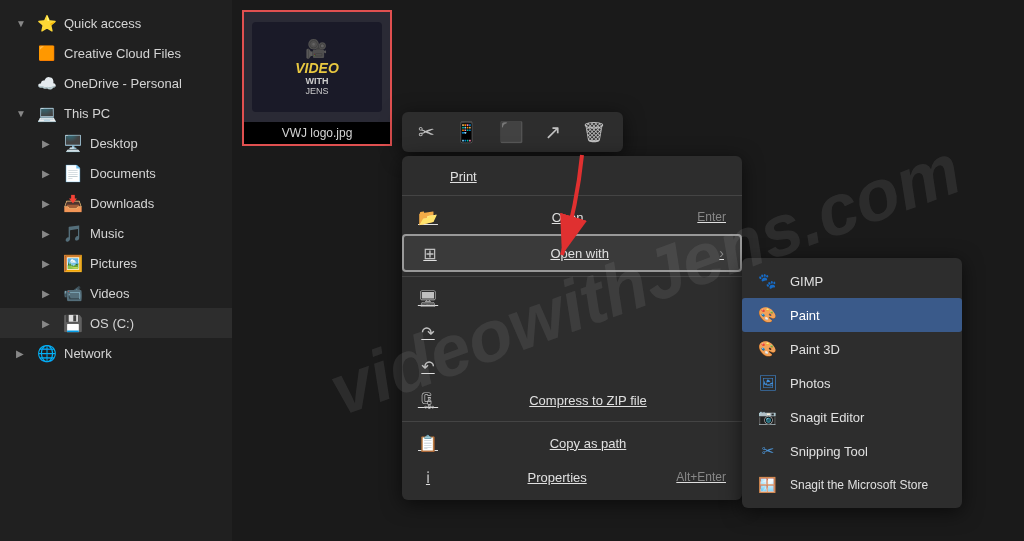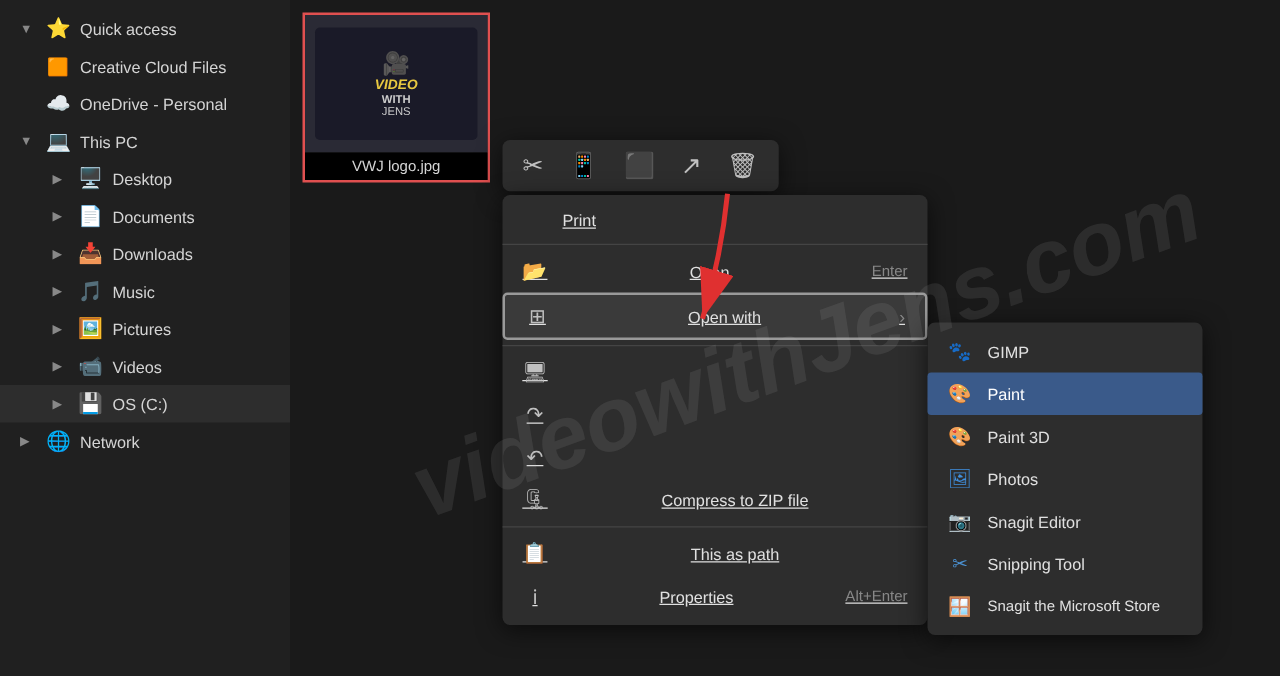--- a/index.html
+++ b/index.html
@@ -78,21 +78,21 @@
       background: #1a1a28;
       width: 130px;
       height: 90px;
       display: flex;
       align-items: center;
       justify-content: center;
       border-radius: 4px;
       position: relative;
     }
     .thumb-logo-video {
-      font-size: 11px;
+      font-size: 14px;
       color: #e8c840;
       font-style: italic;
       font-weight: bold;
     }
     .filename-label {
       background: #000000;
       color: #d4d4d4;
       font-size: 12px;
       padding: 4px 2px;
     }
@@ -367,21 +367,21 @@
     </div>
 
     <div class="ctx-item">
       <div class="ctx-item-icon">🗜</div>
       <span class="ctx-item-label">Compress to ZIP file</span>
     </div>
     <div class="ctx-separator"></div>
 
     <div class="ctx-item">
       <div class="ctx-item-icon">📋</div>
-      <span class="ctx-item-label">This as path</span>
+      <span class="ctx-item-label">Copy as path</span>
     </div>
 
     <div class="ctx-item">
       <div class="ctx-item-icon">ℹ</div>
       <span class="ctx-item-label">Properties</span>
       <span class="ctx-item-shortcut">Alt+Enter</span>
     </div>
   </div>
 
   <div class="submenu" style="top:258px; left:510px;">

